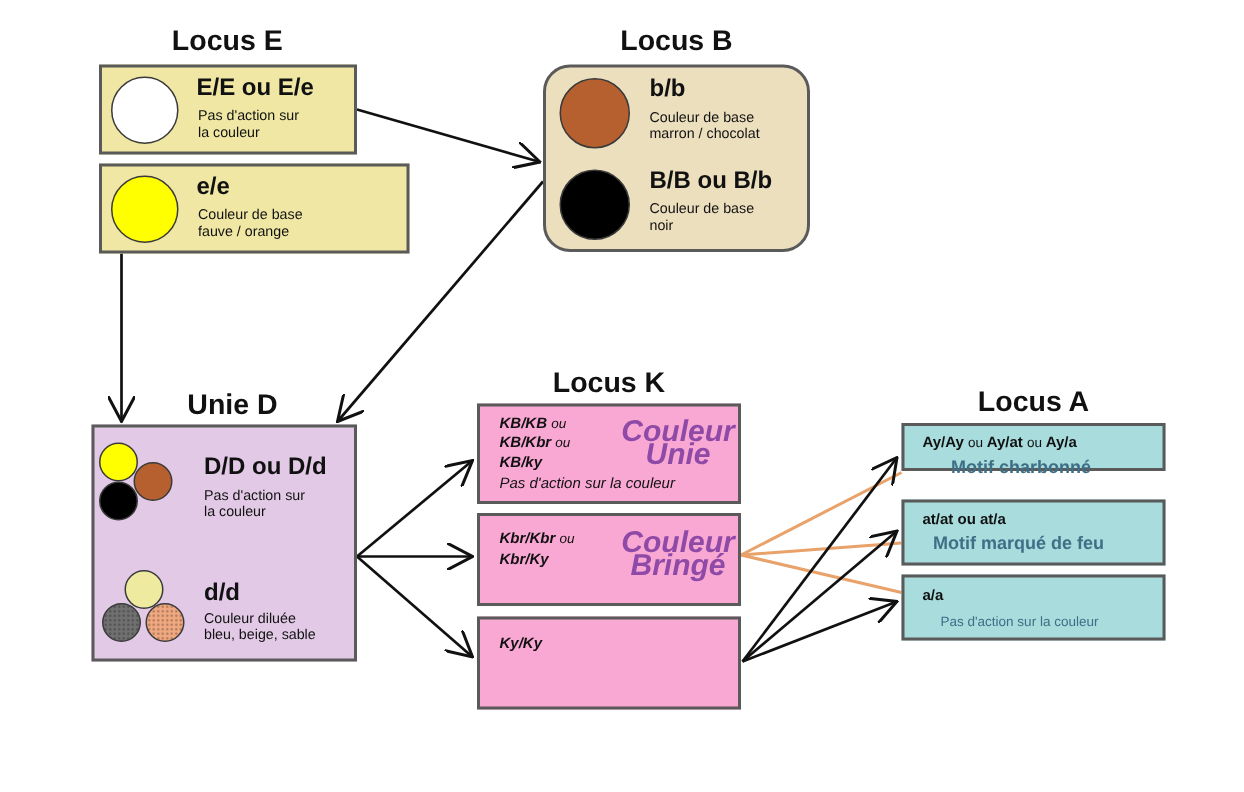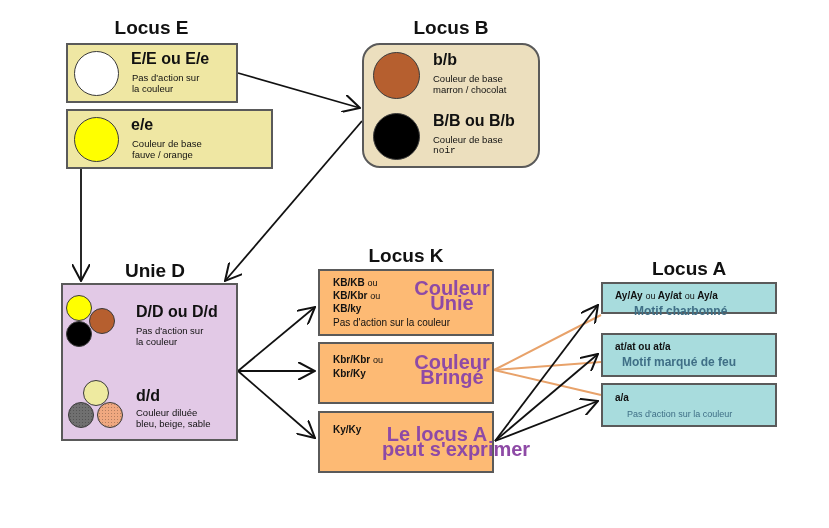--- a/index.html
+++ b/index.html
@@ -4,21 +4,21 @@
   <style>
     html, body { margin: 0; padding: 0; background: #ffffff; }
     body { width: 829px; height: 528px; position: relative; overflow: hidden;
            font-family: "Liberation Sans", sans-serif; color: #111; }
     .abs { position: absolute; }
     .title { font-weight: bold; font-size: 19px; color: #111; text-align: center; white-space: nowrap; }
     .box { position: absolute; box-sizing: border-box; border: 2px solid #5a5a5a; }
     .box-e { background: #efe7a3; }
     .box-b { background: #ecdfbe; border-radius: 18px; }
     .box-d { background: #e2c9e6; }
-    .box-k { background: #fdba74; }
+    .box-k { background: #f9a8d4; font-style: italic; }
     .box-a { background: #a8dcdd; }
     .circle { position: absolute; border-radius: 50%; box-sizing: border-box; border: 1.5px solid #3a3a3a; }
     .geno-big { font-weight: bold; font-size: 16px; white-space: nowrap; }
     .small { font-size: 9.5px; line-height: 11px; white-space: nowrap; }
     .k-geno { font-weight: bold; font-size: 10px; line-height: 13px; white-space: nowrap; }
     .k-geno .ou { font-weight: normal; font-size: 9px; }
     .k-label { color: #8e4aa6; font-weight: bold; font-size: 20px; line-height: 15px; text-align: center; white-space: nowrap; }
     .a-geno { font-weight: bold; font-size: 10px; white-space: nowrap; }
     .a-geno .ou { font-weight: normal; font-size: 9px; }
     .a-label { color: #3f6f86; font-weight: bold; font-size: 12px; white-space: nowrap; }
@@ -78,21 +78,21 @@
 
 <div class="box box-b" style="left:362px; top:43px; width:178px; height:125px;">
   <div class="circle" style="left:9px; top:7px; width:47px; height:47px; background:#b65f2f;"></div>
   <div class="abs geno-big" style="left:69px; top:6px;">b/b</div>
   <div class="abs small" style="left:69px; top:28px;">Couleur de base</div>
   <div class="abs small" style="left:69px; top:39px;">marron / chocolat</div>
 
   <div class="circle" style="left:9px; top:68px; width:47px; height:47px; background:#000000;"></div>
   <div class="abs geno-big" style="left:69px; top:67px;">B/B ou B/b</div>
   <div class="abs small" style="left:69px; top:89px;">Couleur de base</div>
-  <div class="abs small" style="left:69px; top:100px;font-family:Liberation Mono, monospace;">noir</div>
+  <div class="abs small" style="left:69px; top:100px;">noir</div>
 </div>
 
 <div class="abs title" style="left:95px; top:260px; width:120px;">Unie D</div>
 
 <div class="box box-d" style="left:61px; top:283px; width:177px; height:158px;">
   <div class="circle" style="left:3px; top:10px; width:26px; height:26px; background:#ffff00;"></div>
   <div class="circle" style="left:26px; top:23px; width:26px; height:26px; background:#b65f2f;"></div>
   <div class="circle" style="left:3px; top:36px; width:26px; height:26px; background:#000000;"></div>
   <div class="abs geno-big" style="left:73px; top:18px;">D/D ou D/d</div>
   <div class="abs small" style="left:73px; top:40px;">Pas d'action sur</div>
@@ -123,24 +123,20 @@
   <div class="abs k-geno" style="left:13px; top:9px;"><span>Kbr/Kbr</span> <span class="ou">ou</span></div>
   <div class="abs k-geno" style="left:13px; top:23px;">Kbr/Ky</div>
   <div class="abs k-label" style="left:92px; top:11px; width:80px;">
     <div>Couleur</div>
     <div>Bringé</div>
   </div>
 </div>
 
 <div class="box box-k" style="left:318px; top:411px; width:176px; height:62px;">
   <div class="abs k-geno" style="left:13px; top:10px;">Ky/Ky</div>
-  <div class="abs k-label" style="left:62px; top:14px; width:110px;">
-    <div>Le locus A</div>
-    <div>peut s'exprimer</div>
-  </div>
 </div>
 
 <div class="abs title" style="left:601px; top:258px; width:176px;">Locus A</div>
 
 <div class="box box-a" style="left:601px; top:282px; width:176px; height:32px;">
   <div class="abs a-geno" style="left:12px; top:6px;">
     <span>Ay/Ay</span>
     <span class="ou">ou</span>
     <span>Ay/at</span>
     <span class="ou">ou</span>

